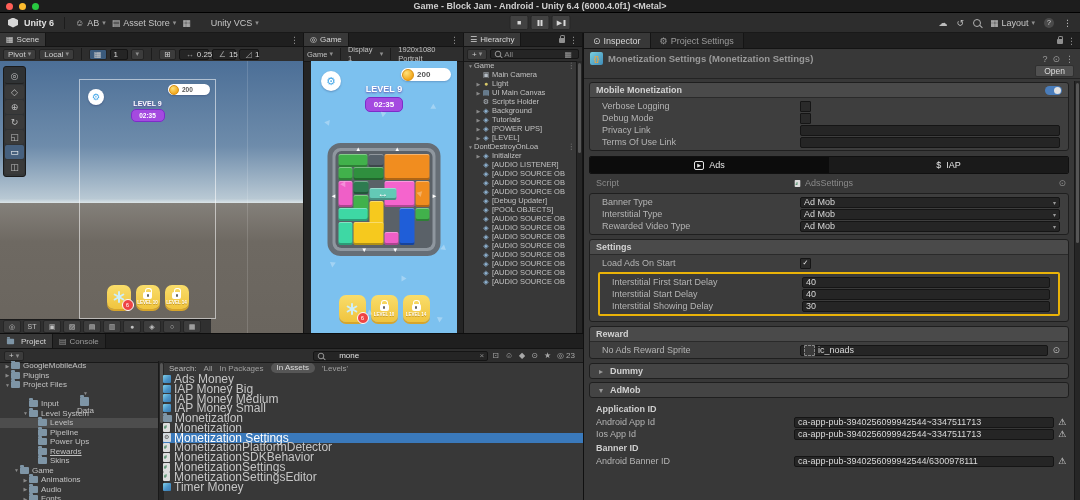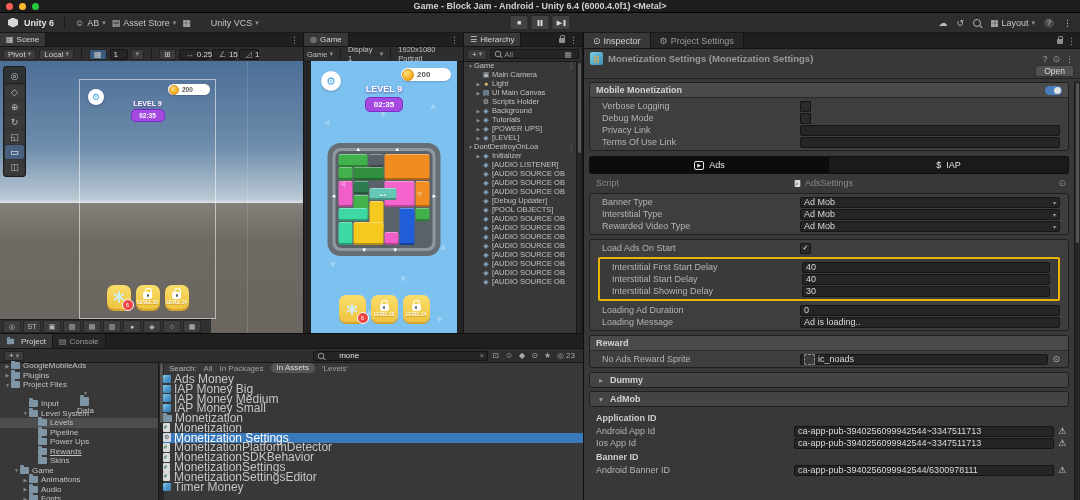--- a/index.html
+++ b/index.html
@@ -684,20 +684,23 @@
               <span class="ctl">
                 <span class="field" style="flex: 1 1 0%;">
                   <span>Ad Mob</span>
                   <span class="ddm">▾</span>
                 </span>
               </span>
             </div>
           </div>
       </div>
       <div class="ibox">
+        <div class="ihead">
+            <span>Settings</span>
+          </div>
         <div style="padding:2px 0">
           <div class="irow">
             <span class="lbl">Load Ads On Start</span>
             <span class="ctl">
                 <span class="cb">✓</span>
               </span>
           </div>
           <div class="subbox" id="delay-rows">
               <div class="irow">
                 <span class="lbl">Interstitial First Start Delay</span>
@@ -717,38 +720,20 @@
               </div>
               <div class="irow">
                 <span class="lbl">Interstitial Showing Delay</span>
                 <span class="ctl">
                   <span class="field" style="flex: 1 1 0%;">
                     <span>30</span>
                   </span>
                 </span>
               </div>
             </div>
-          <div id="loading-rows">
-              <div class="irow">
-                <span class="lbl">Loading Ad Duration</span>
-                <span class="ctl">
-                  <span class="field" style="flex: 1 1 0%;">
-                    <span>0</span>
-                  </span>
-                </span>
-              </div>
-              <div class="irow">
-                <span class="lbl">Loading Message</span>
-                <span class="ctl">
-                  <span class="field" style="flex: 1 1 0%;">
-                    <span>Ad is loading..</span>
-                  </span>
-                </span>
-              </div>
-            </div>
         </div>
       </div>
       <div class="ibox">
         <div class="ihead">
             <span>Reward</span>
           </div>
         <div style="padding:2px 0">
           <div class="irow">
             <span class="lbl">No Ads Reward Sprite</span>
             <span class="ctl">

